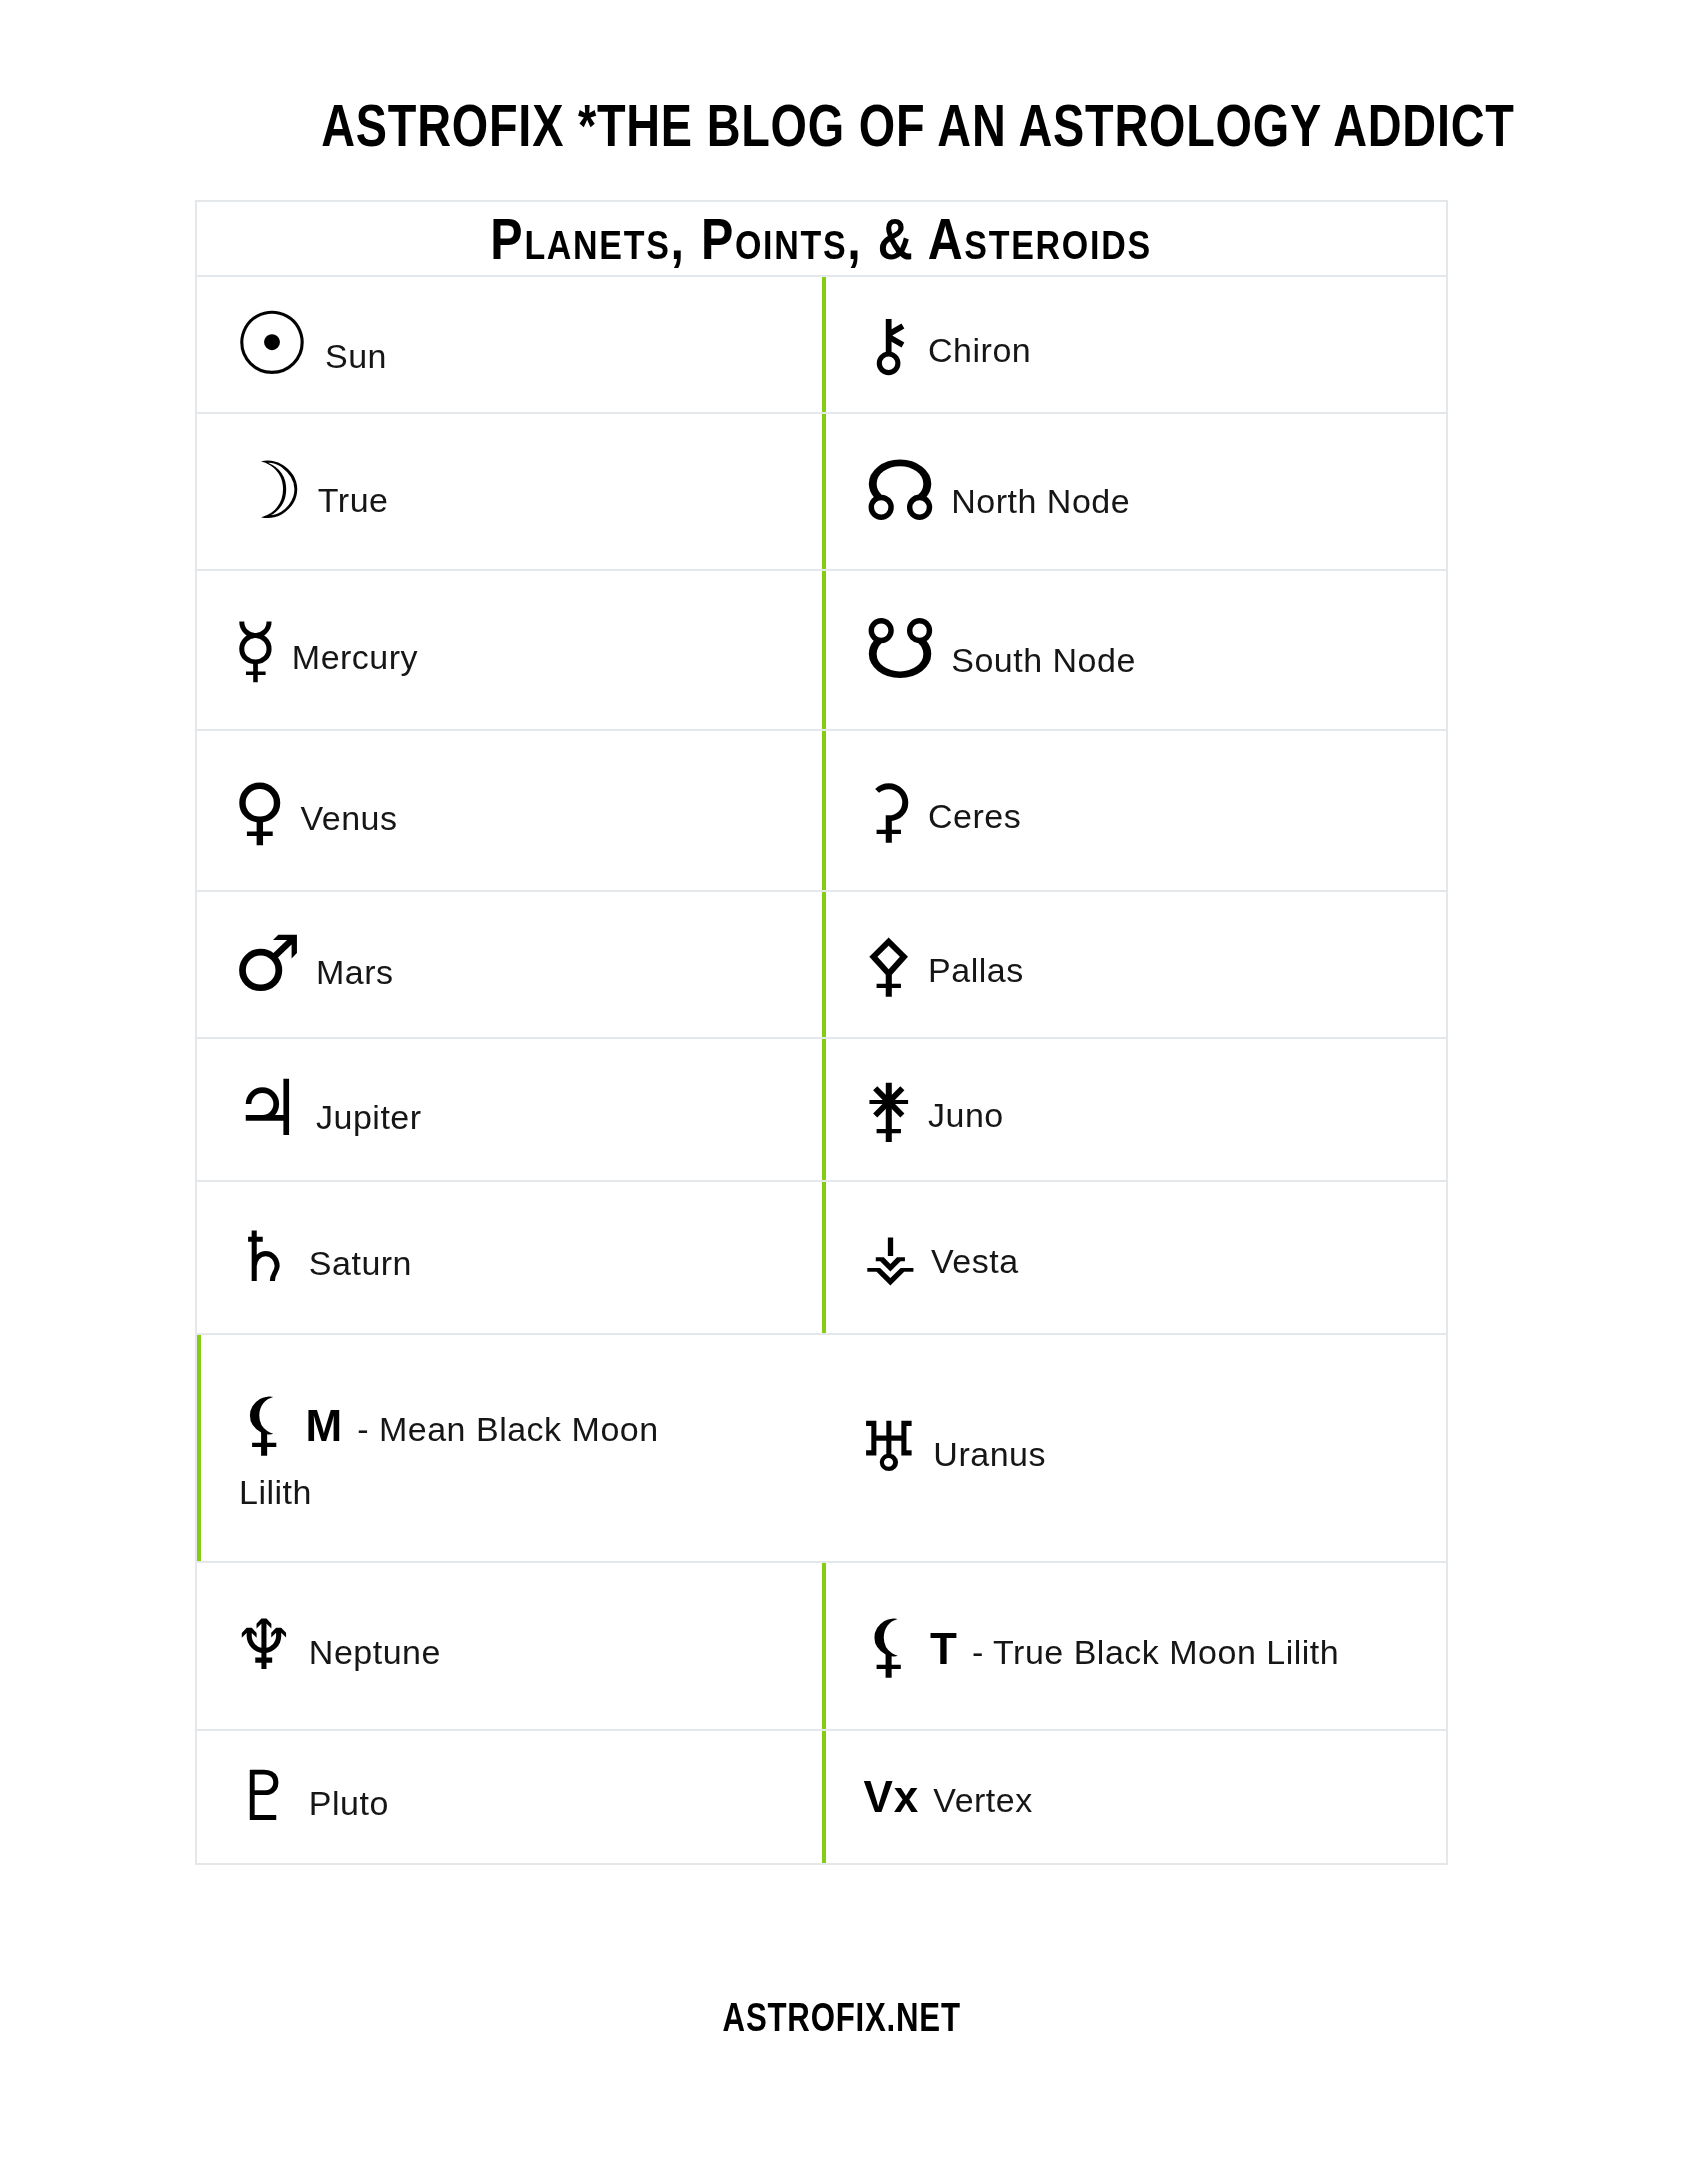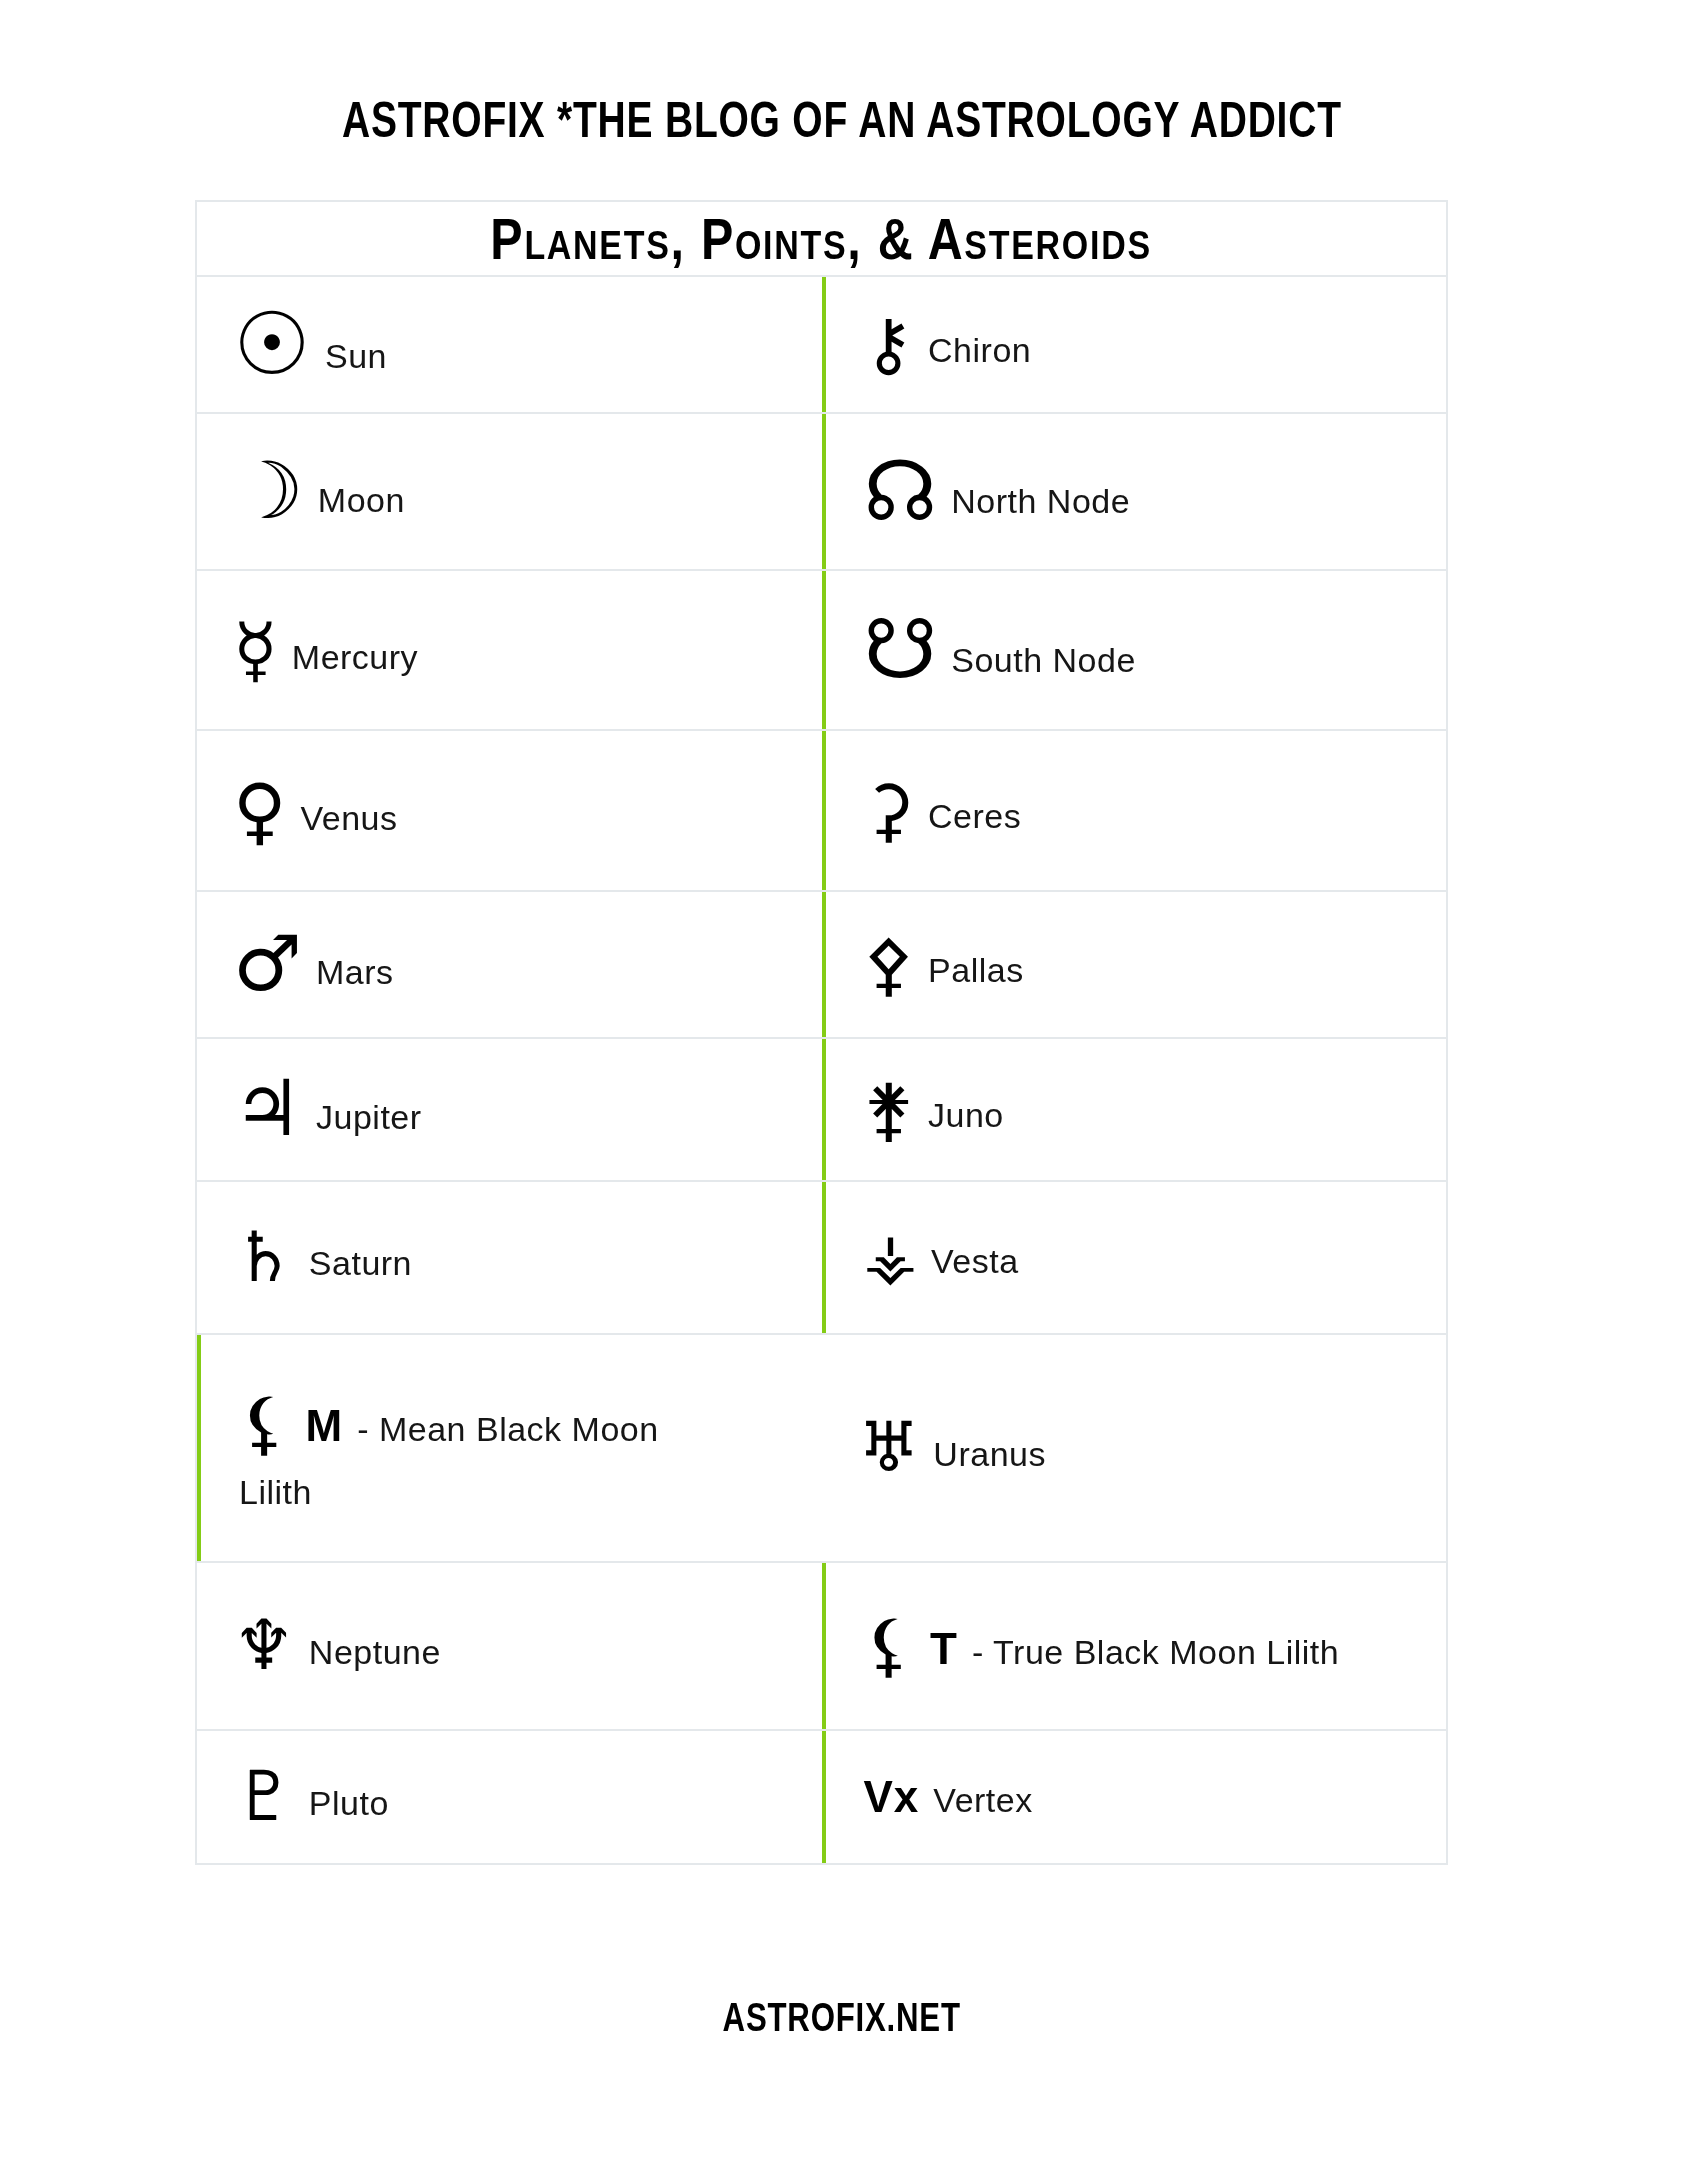--- a/index.html
+++ b/index.html
@@ -1,22 +1,22 @@
 <!DOCTYPE html>
 <html><head>
 <meta charset="utf-8">
 <style>
   html,body{margin:0;padding:0;}
   body{
     width:1683px;height:2178px;position:relative;background:#ffffff;
     font-family:"Liberation Sans", sans-serif;color:#000;
   }
   .condensed{display:inline-block;transform:scaleX(0.78);font-weight:bold;white-space:nowrap;}
-  .site-title{position:absolute;top:91px;left:0;width:100%;text-align:center;
-    font-size:50px;letter-spacing:1px;}
+  .site-title{position:absolute;top:91px;left:0;width:100%;text-align:right;
+    font-size:60px;letter-spacing:1px;}
   .footer{position:absolute;top:1995px;left:0;width:100%;text-align:center;
     font-size:40px;letter-spacing:1px;}
   .table{
     position:absolute;left:195px;top:200px;width:1253px;
     border:2px solid #e4e8eb;background:#fff;box-sizing:border-box;
   }
   .trow{display:flex;border-bottom:2px solid #e4e8eb;box-sizing:border-box;}
   .trow:last-child{border-bottom:none;}
   .theader{min-height:75px;align-items:center;justify-content:center;}
   .header-text{font-variant:small-caps;font-size:57px;transform:scaleX(0.85);
@@ -73,21 +73,21 @@
     <div class="cell right" data-name="cell-chiron">
       <div class="line" data-name="cell-line">
         <span class="sym" data-name="chiron-icon">⚷</span><span class="lbl" data-name="cell-label">Chiron</span>
       </div>
     </div>
   </div>
 
   <div class="trow" data-name="table-row-moon-northnode">
     <div class="cell left" data-name="cell-moon">
       <div class="line" data-name="cell-line">
-        <span class="sym" data-name="moon-icon">☽</span><span class="lbl" data-name="cell-label">Moon</span>
+        <span class="sym" data-name="moon-icon">☽</span><span class="lbl" data-name="cell-label">True</span>
       </div>
     </div>
     <div class="cell right" data-name="cell-north-node">
       <div class="line" data-name="cell-line">
         <span class="sym" data-name="north-node-icon">☊</span><span class="lbl" data-name="cell-label">North Node</span>
       </div>
     </div>
   </div>
 
   <div class="trow" data-name="table-row-mercury-southnode">

